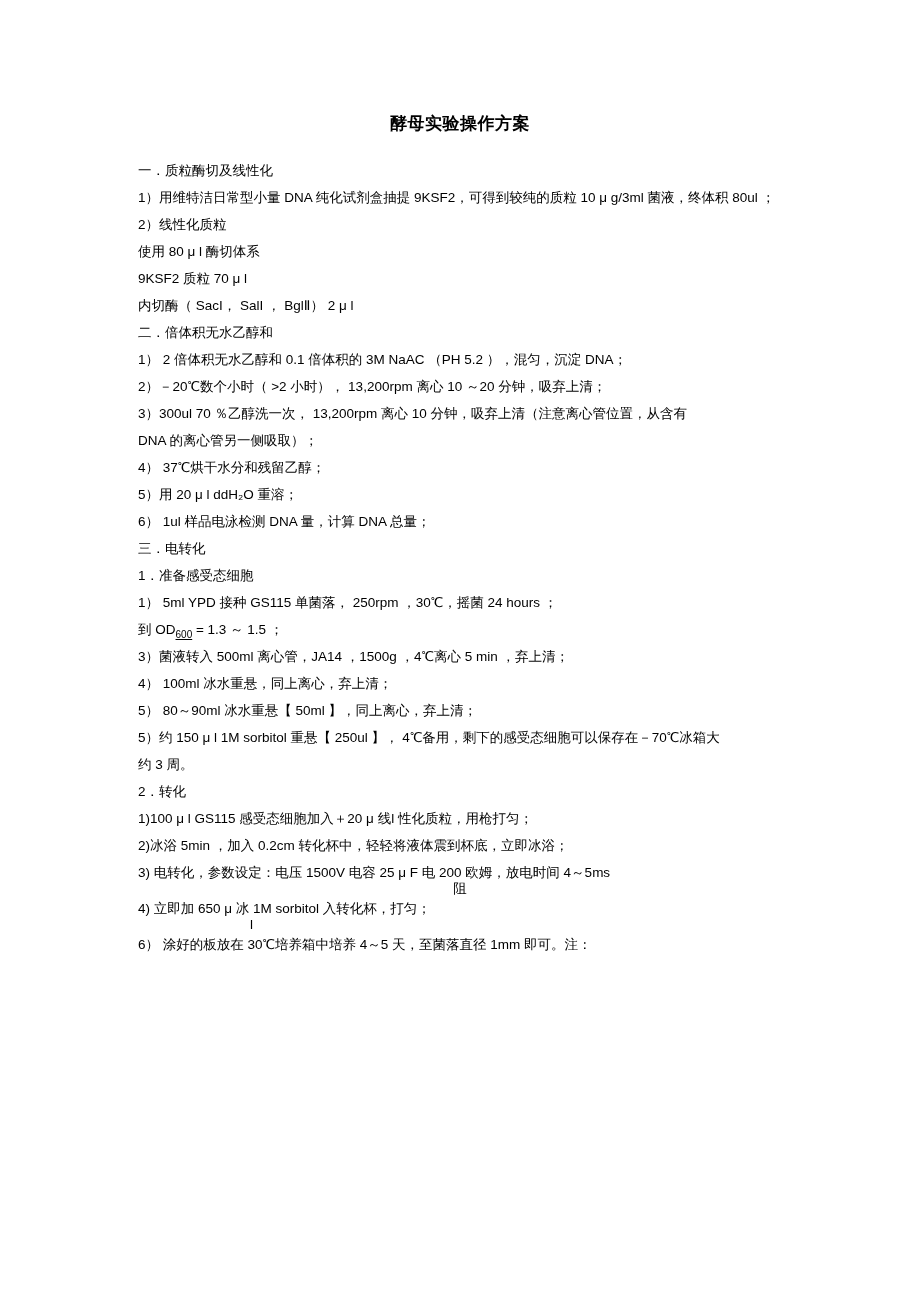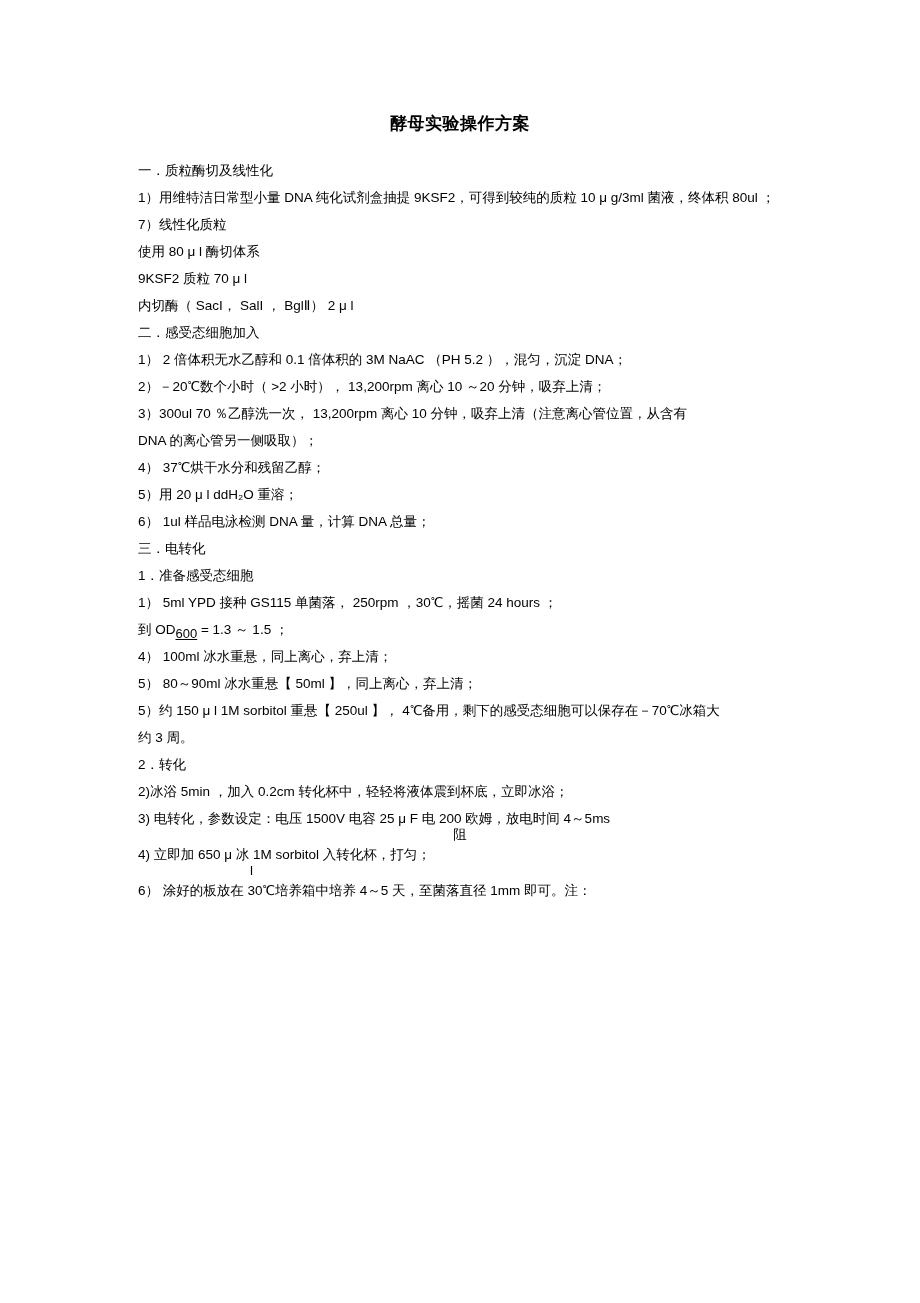--- a/index.html
+++ b/index.html
@@ -29,60 +29,62 @@
   }
   .line {
     font-size: 13.5px;
     line-height: 27px;
     margin: 0;
     padding: 0;
     white-space: normal;
     word-break: break-word;
   }
   .sub {
-    font-size: 13px;
+    font-size: 10px;
     vertical-align: sub;
     line-height: 0;
     text-decoration: underline;
   }
 </style>
 </head>
 <body>
 
 <div class="page">
 
   <h1 class="doc-title">酵母实验操作方案</h1>
 
   <div class="body">
     <p class="line">一．质粒酶切及线性化</p>
     <p class="line">1）用维特洁日常型小量 DNA 纯化试剂盒抽提 9KSF2，可得到较纯的质粒 10  μ g/3ml 菌液，终体积 80ul ；</p>
-    <p class="line">7）线性化质粒</p>
+    <p class="line">2）线性化质粒</p>
     <p class="line">使用 80 μ l 酶切体系</p>
     <p class="line">9KSF2 质粒   70 μ l</p>
     <p class="line">内切酶（  SacI，    SalI ，   BglⅡ）    2 μ l</p>
 
-    <p class="line">二．感受态细胞加入</p>
+    <p class="line">二．倍体积无水乙醇和</p>
     <p class="line">1） 2 倍体积无水乙醇和     0.1 倍体积的   3M NaAC （PH 5.2 ），混匀，沉淀    DNA；</p>
     <p class="line">2）－20℃数个小时（  &gt;2  小时）， 13,200rpm  离心 10 ～20 分钟，吸弃上清；</p>
     <p class="line">3）300ul 70 ％乙醇洗一次， 13,200rpm  离心 10 分钟，吸弃上清（注意离心管位置，从含有</p>
     <p class="line">DNA 的离心管另一侧吸取）；</p>
     <p class="line">4） 37℃烘干水分和残留乙醇；</p>
     <p class="line">5）用 20 μ l ddH₂O 重溶；</p>
     <p class="line">6） 1ul 样品电泳检测   DNA 量，计算  DNA 总量；</p>
 
     <p class="line">三．电转化</p>
     <p class="line">1．准备感受态细胞</p>
     <p class="line">1） 5ml YPD  接种  GS115 单菌落， 250rpm ，30℃，摇菌  24 hours ；</p>
     <p class="line">到 OD<span class="sub">600</span> = 1.3 ～ 1.5 ；</p>
+    <p class="line">3）菌液转入  500ml 离心管，JA14 ，1500g ，4℃离心 5 min ，弃上清；</p>
     <p class="line">4） 100ml 冰水重悬，同上离心，弃上清；</p>
     <p class="line">5） 80～90ml 冰水重悬【 50ml 】，同上离心，弃上清；</p>
     <p class="line">5）约 150 μ l 1M sorbitol 重悬【 250ul 】， 4℃备用，剩下的感受态细胞可以保存在－70℃冰箱大</p>
     <p class="line">约 3 周。</p>
 
     <p class="line">2．转化</p>
+    <p class="line">1)100  μ l GS115 感受态细胞加入＋20 μ 线l 性化质粒，用枪打匀；</p>
     <p class="line">2)冰浴 5min ，加入 0.2cm 转化杯中，轻轻将液体震到杯底，立即冰浴；</p>
     <p class="line">3) 电转化，参数设定：电压     1500V   电容   25 μ F 电   200 欧姆，放电时间    4～5ms</p>
     <p class="line" style="text-align:center; line-height:13px; margin-top:-4px;">阻</p>
     <p class="line">4) 立即加  650 μ 冰   1M sorbitol    入转化杯，打匀；</p>
     <p class="line" style="line-height:13px; margin-top:-4px; padding-left:112px;">l</p>
     <p class="line">6） 涂好的板放在 30℃培养箱中培养 4～5 天，至菌落直径 1mm 即可。注：</p>
   </div>
 
 </div>
 

